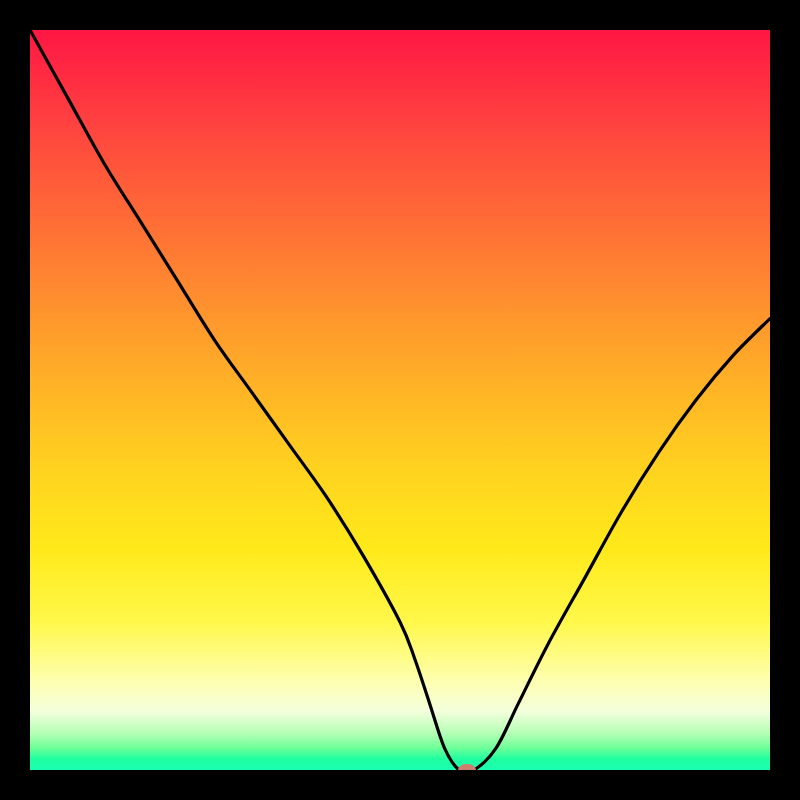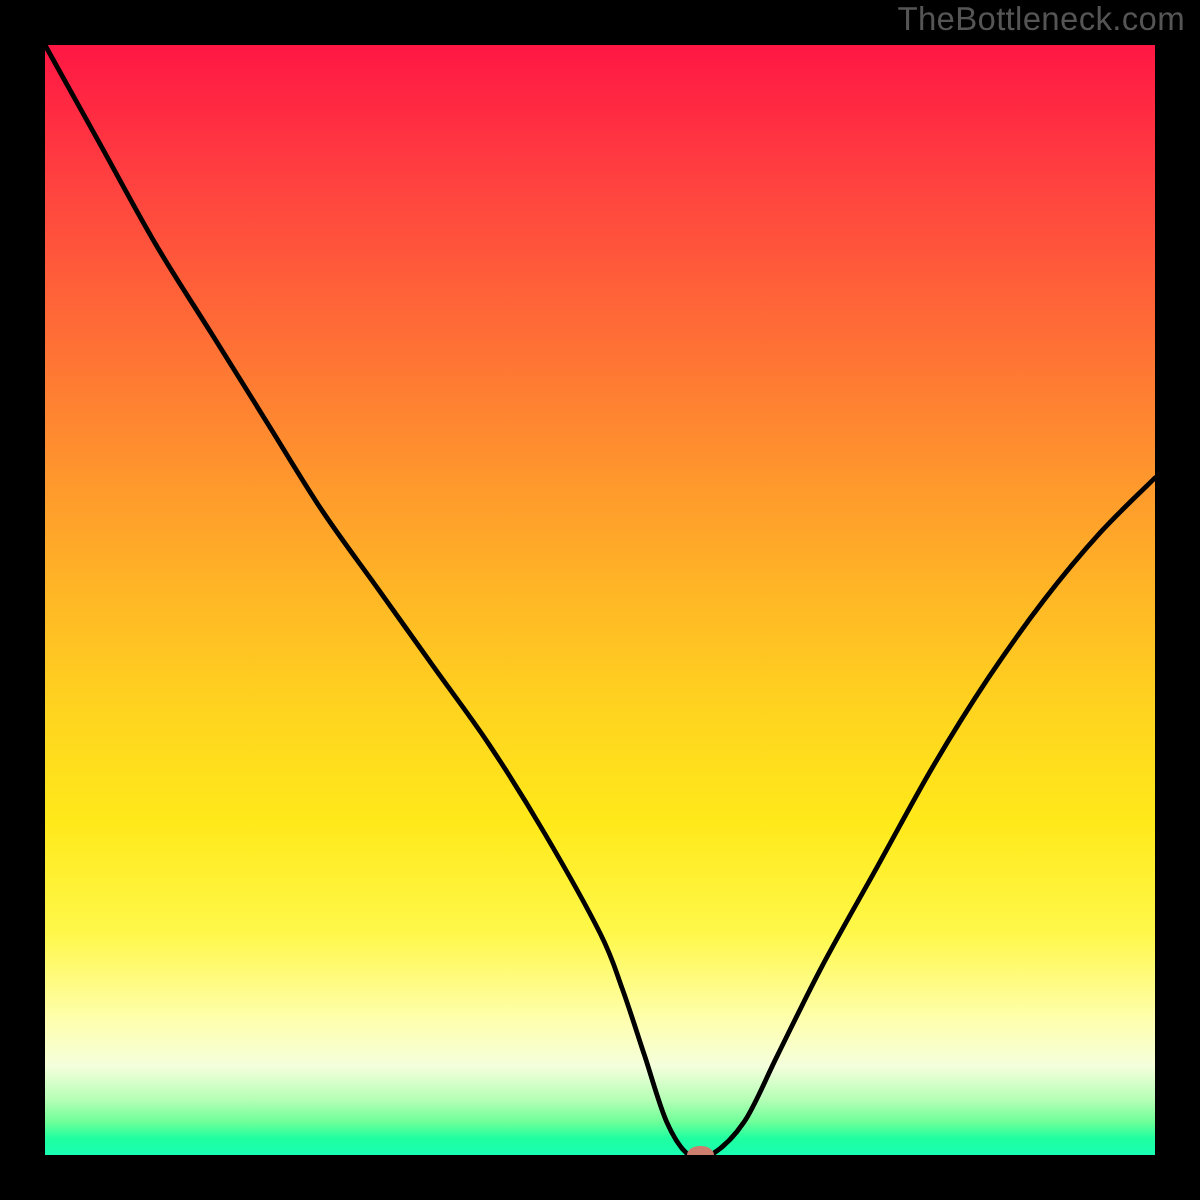--- a/index.html
+++ b/index.html
@@ -73,21 +73,20 @@
     border-radius: 8px / 6px;
     transform: translate(-50%, -50%);
     z-index: 5;
   }
 </style>
 </head>
 <body>
 
 <div class="frame">
 
-  <div class="watermark">TheBottleneck.com</div>
 
   <div class="plot-area">
     <div class="gradient-bg"></div>
 
     <svg class="curve" viewBox="0 0 740 740" preserveAspectRatio="none">
       <path id="curve-path" d="M 0 0 C 6.166666666666667 11.100000000000003 24.666666666666664 44.40000000000002 37 66.60000000000002 C 49.333333333333336 88.80000000000003 61.666666666666664 112.23333333333339 74 133.20000000000005 C 86.33333333333333 154.1666666666667 98.66666666666667 172.66666666666666 111 192.39999999999998 C 123.33333333333333 212.1333333333333 135.66666666666666 231.86666666666662 148 251.59999999999997 C 160.33333333333334 271.3333333333333 172.66666666666666 292.3 185 310.8 C 197.33333333333334 329.3 209.66666666666666 345.3333333333333 222 362.59999999999997 C 234.33333333333334 379.8666666666666 246.66666666666666 397.1333333333333 259 414.4 C 271.3333333333333 431.66666666666663 283.6666666666667 447.7 296 466.2 C 308.3333333333333 484.7 320.6666666666667 504.4333333333333 333 525.4 C 345.3333333333333 546.3666666666667 361.3666666666667 574.7333333333333 370 592 C 378.6333333333333 609.2666666666667 379.8666666666667 615.4333333333334 384.8 629 C 389.73333333333335 642.5666666666666 394.6666666666667 658.6 399.6 673.4 C 404.53333333333336 688.1999999999999 409.4666666666667 706.6999999999999 414.40000000000003 717.8 C 419.33333333333337 728.9 424.26666666666665 736.3 429.2 740 C 434.1333333333333 743.7 437.8333333333333 743.7 444 740 C 450.1666666666667 736.3 458.79999999999995 728.9 466.2 717.8 C 473.6 706.6999999999999 479.7666666666667 690.6666666666666 488.40000000000003 673.4 C 497.03333333333336 656.1333333333333 506.9 635.1666666666667 518 614.2 C 529.1 593.2333333333333 542.6666666666666 569.8000000000001 555 547.6 C 567.3333333333334 525.4 579.6666666666666 501.9666666666667 592 481 C 604.3333333333334 460.0333333333333 616.6666666666666 440.3 629 421.8 C 641.3333333333334 403.3 653.6666666666666 386.03333333333336 666 370 C 678.3333333333334 353.96666666666664 690.6666666666666 339.16666666666663 703 325.59999999999997 C 715.3333333333334 312.0333333333333 733.8333333333334 294.76666666666665 740 288.6" fill="none" stroke="#000" stroke-width="3.2" stroke-linecap="round" stroke-linejoin="round"></path>
     </svg>
 
     <div id="marker" class="marker" style="left: 436.6px; top: 740px;"></div>
   </div>

